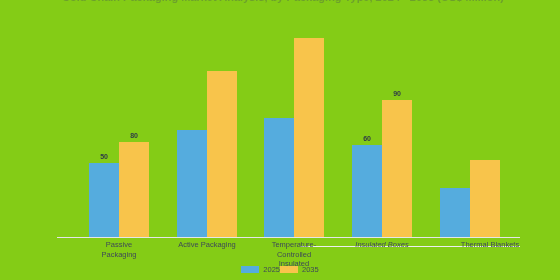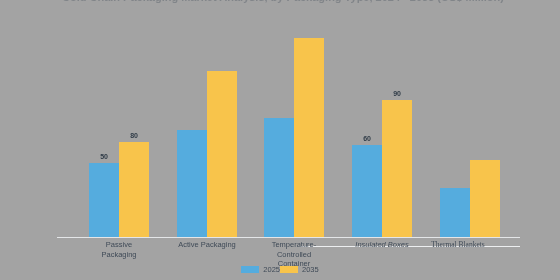--- a/index.html
+++ b/index.html
@@ -11,21 +11,21 @@
     width: 560px;
     height: 280px;
     overflow: hidden;
     font-family: "Liberation Sans", sans-serif;
     position: relative;
   }
 
   #chart-root {
     position: absolute;
     inset: 0;
-    background: #a3a3a3;
+    background: #84cc16;
   }
 
   
   .title-clip {
     position: absolute;
     left: 0;
     top: 0;
     width: 560px;
     height: 7px;
     overflow: hidden;
@@ -156,23 +156,23 @@
     <div class="bar s2025" style="left:352px; width:30px; height:92px;"></div>
     <div class="bar s2035" style="left:382px; width:30px; height:137px;"></div>
     <div class="bar-label" style="left:367px; top:135px;">60</div>
     <div class="bar-label" style="left:397px; top:90px;">90</div>
 
     <div class="bar s2025" style="left:440px; width:30px; height:49px;"></div>
     <div class="bar s2035" style="left:470px; width:30px; height:77px;"></div>
 
     <div class="cat-label" style="left:119px;">Passive Packaging</div>
     <div class="cat-label" style="left:207px;text-align:center;">Active Packaging</div>
-    <div class="cat-label" style="left:294px; width:46px;">Temperature-Controlled Container</div>
+    <div class="cat-label" style="left:294px; width:46px;">Temperature-Controlled Insulated</div>
     <div class="cat-label" style="left:382px;font-style:italic;">Insulated Boxes</div>
-    <div class="cat-label" style="left:458px;font-family:Liberation Serif, serif;">Thermal Blankets</div>
+    <div class="cat-label" style="left:490px;">Thermal Blankets</div>
 
   </div>
 
   <div class="legend">
     <div class="legend-item">
       <span class="legend-swatch s2025"></span>
       <span class="legend-text">2025</span>
     </div>
     <div class="legend-item">
       <span class="legend-swatch s2035"></span>

